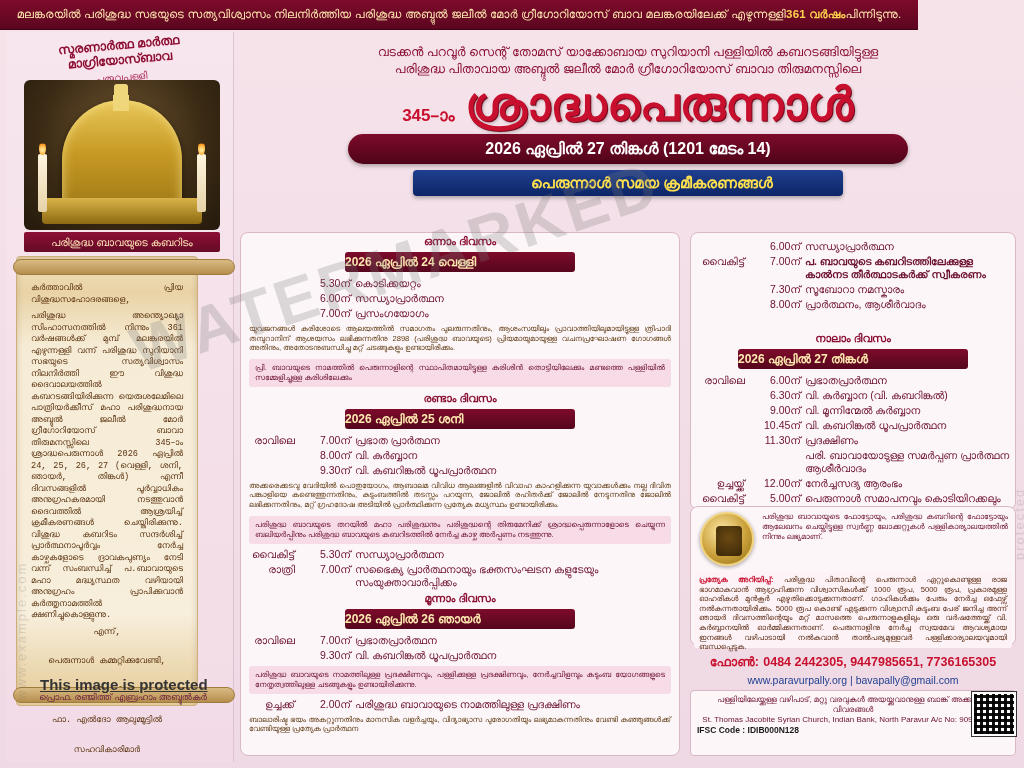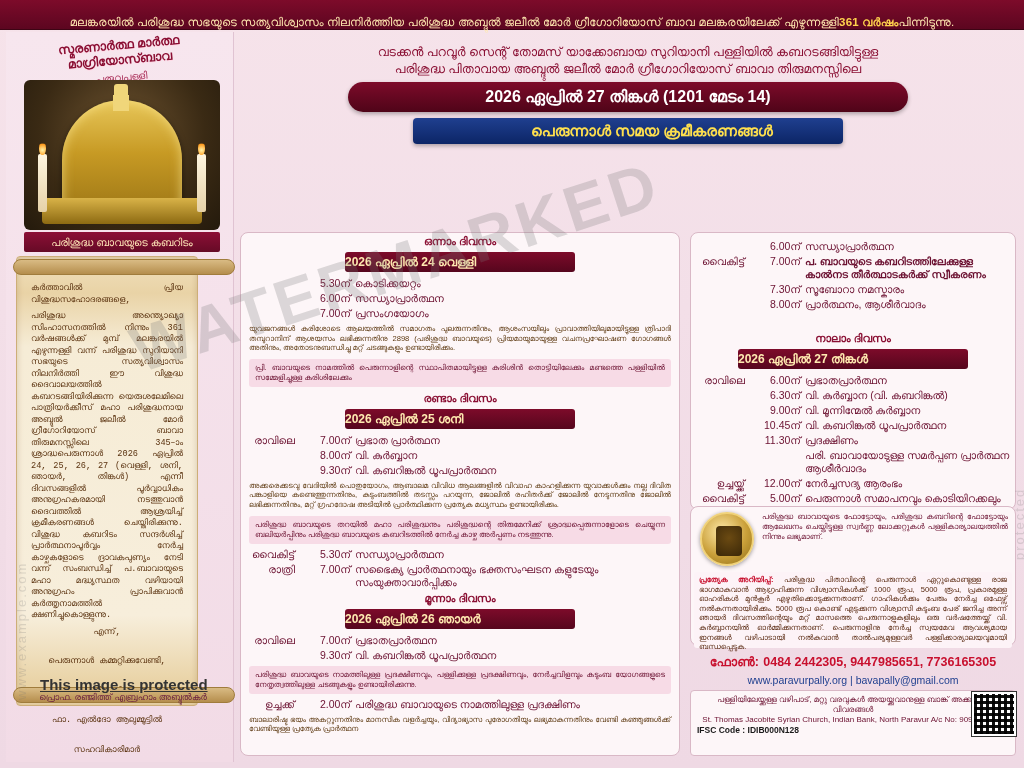--- a/index.html
+++ b/index.html
@@ -11,24 +11,24 @@
     overflow: hidden;
   }
   #poster {
     position: relative;
     width: 1024px; height: 768px;
     background: linear-gradient(180deg, #f6e3ea 0%, #f3dfe8 40%, #efd9e4 100%);
     overflow: hidden;
   }
   
   .topbar {
-    position: absolute; left: 0; top: 0; width: 1024px; height: 30px;
+    position: absolute; left: 0; top: 0; width: 918px; height: 30px;
     background: linear-gradient(180deg,#7d0b2a 0%, #5c0620 100%);
     color: #ffe9b0;
-    display: flex; align-items: flex-end; justify-content: center;
+    display: flex; align-items: center; justify-content: center;
     font-size: 11.5px; letter-spacing: .2px;
     border-bottom: 1px solid #3d0414;
     text-align: center; padding: 0 8px;
   }
   .topbar .hl { color: #ffd34d; font-weight: bold; }
   
   .leftcol {
     position: absolute; left: 6px; top: 32px; width: 228px; height: 730px;
     background: linear-gradient(180deg,#f7e6ee 0%, #f2dbe6 100%);
     border-right: 1px solid #e0c3d2;
@@ -263,20 +263,24 @@
       <p class="center sig">ഫാ. എൽദോ വർഗീസ് കുളങ്ങര</p>
       <p class="center sig">ഫാ. ഡോണി പോൾ താടിക്കാരൻ</p>
     </div>
 
     <div class="footer-name">പ്രൊഫ. രഞ്ജിത്ത് എബ്രഹാം അബ്ദുൽകർ</div>
   </div>
 
   <div class="header">
     <div class="hdr-line1">വടക്കൻ പറവൂർ സെന്റ് തോമസ് യാക്കോബായ സുറിയാനി പള്ളിയിൽ കബറടങ്ങിയിട്ടുള്ള</div>
     <div class="hdr-line2">പരിശുദ്ധ പിതാവായ അബ്ദുൽ ജലീൽ മോർ ഗ്രീഗോറിയോസ് ബാവാ തിരുമനസ്സിലെ</div>
+    <div>
+      <span class="edition">345–ാം</span>
+      <span class="bigtitle">ശ്രാദ്ധപെരുന്നാൾ</span>
+    </div>
     <div class="datebar">2026 ഏപ്രിൽ 27 തിങ്കൾ (1201 മേടം 14)</div>
     <div class="subbar">പെരുന്നാൾ സമയ ക്രമീകരണങ്ങൾ</div>
   </div>
 
   <div class="panel panel-left">
 
     <div class="daytag">ഒന്നാം ദിവസം</div>
     <div class="datechip">2026 ഏപ്രിൽ 24 വെള്ളി</div>
     <table class="sched">
       <tbody>

